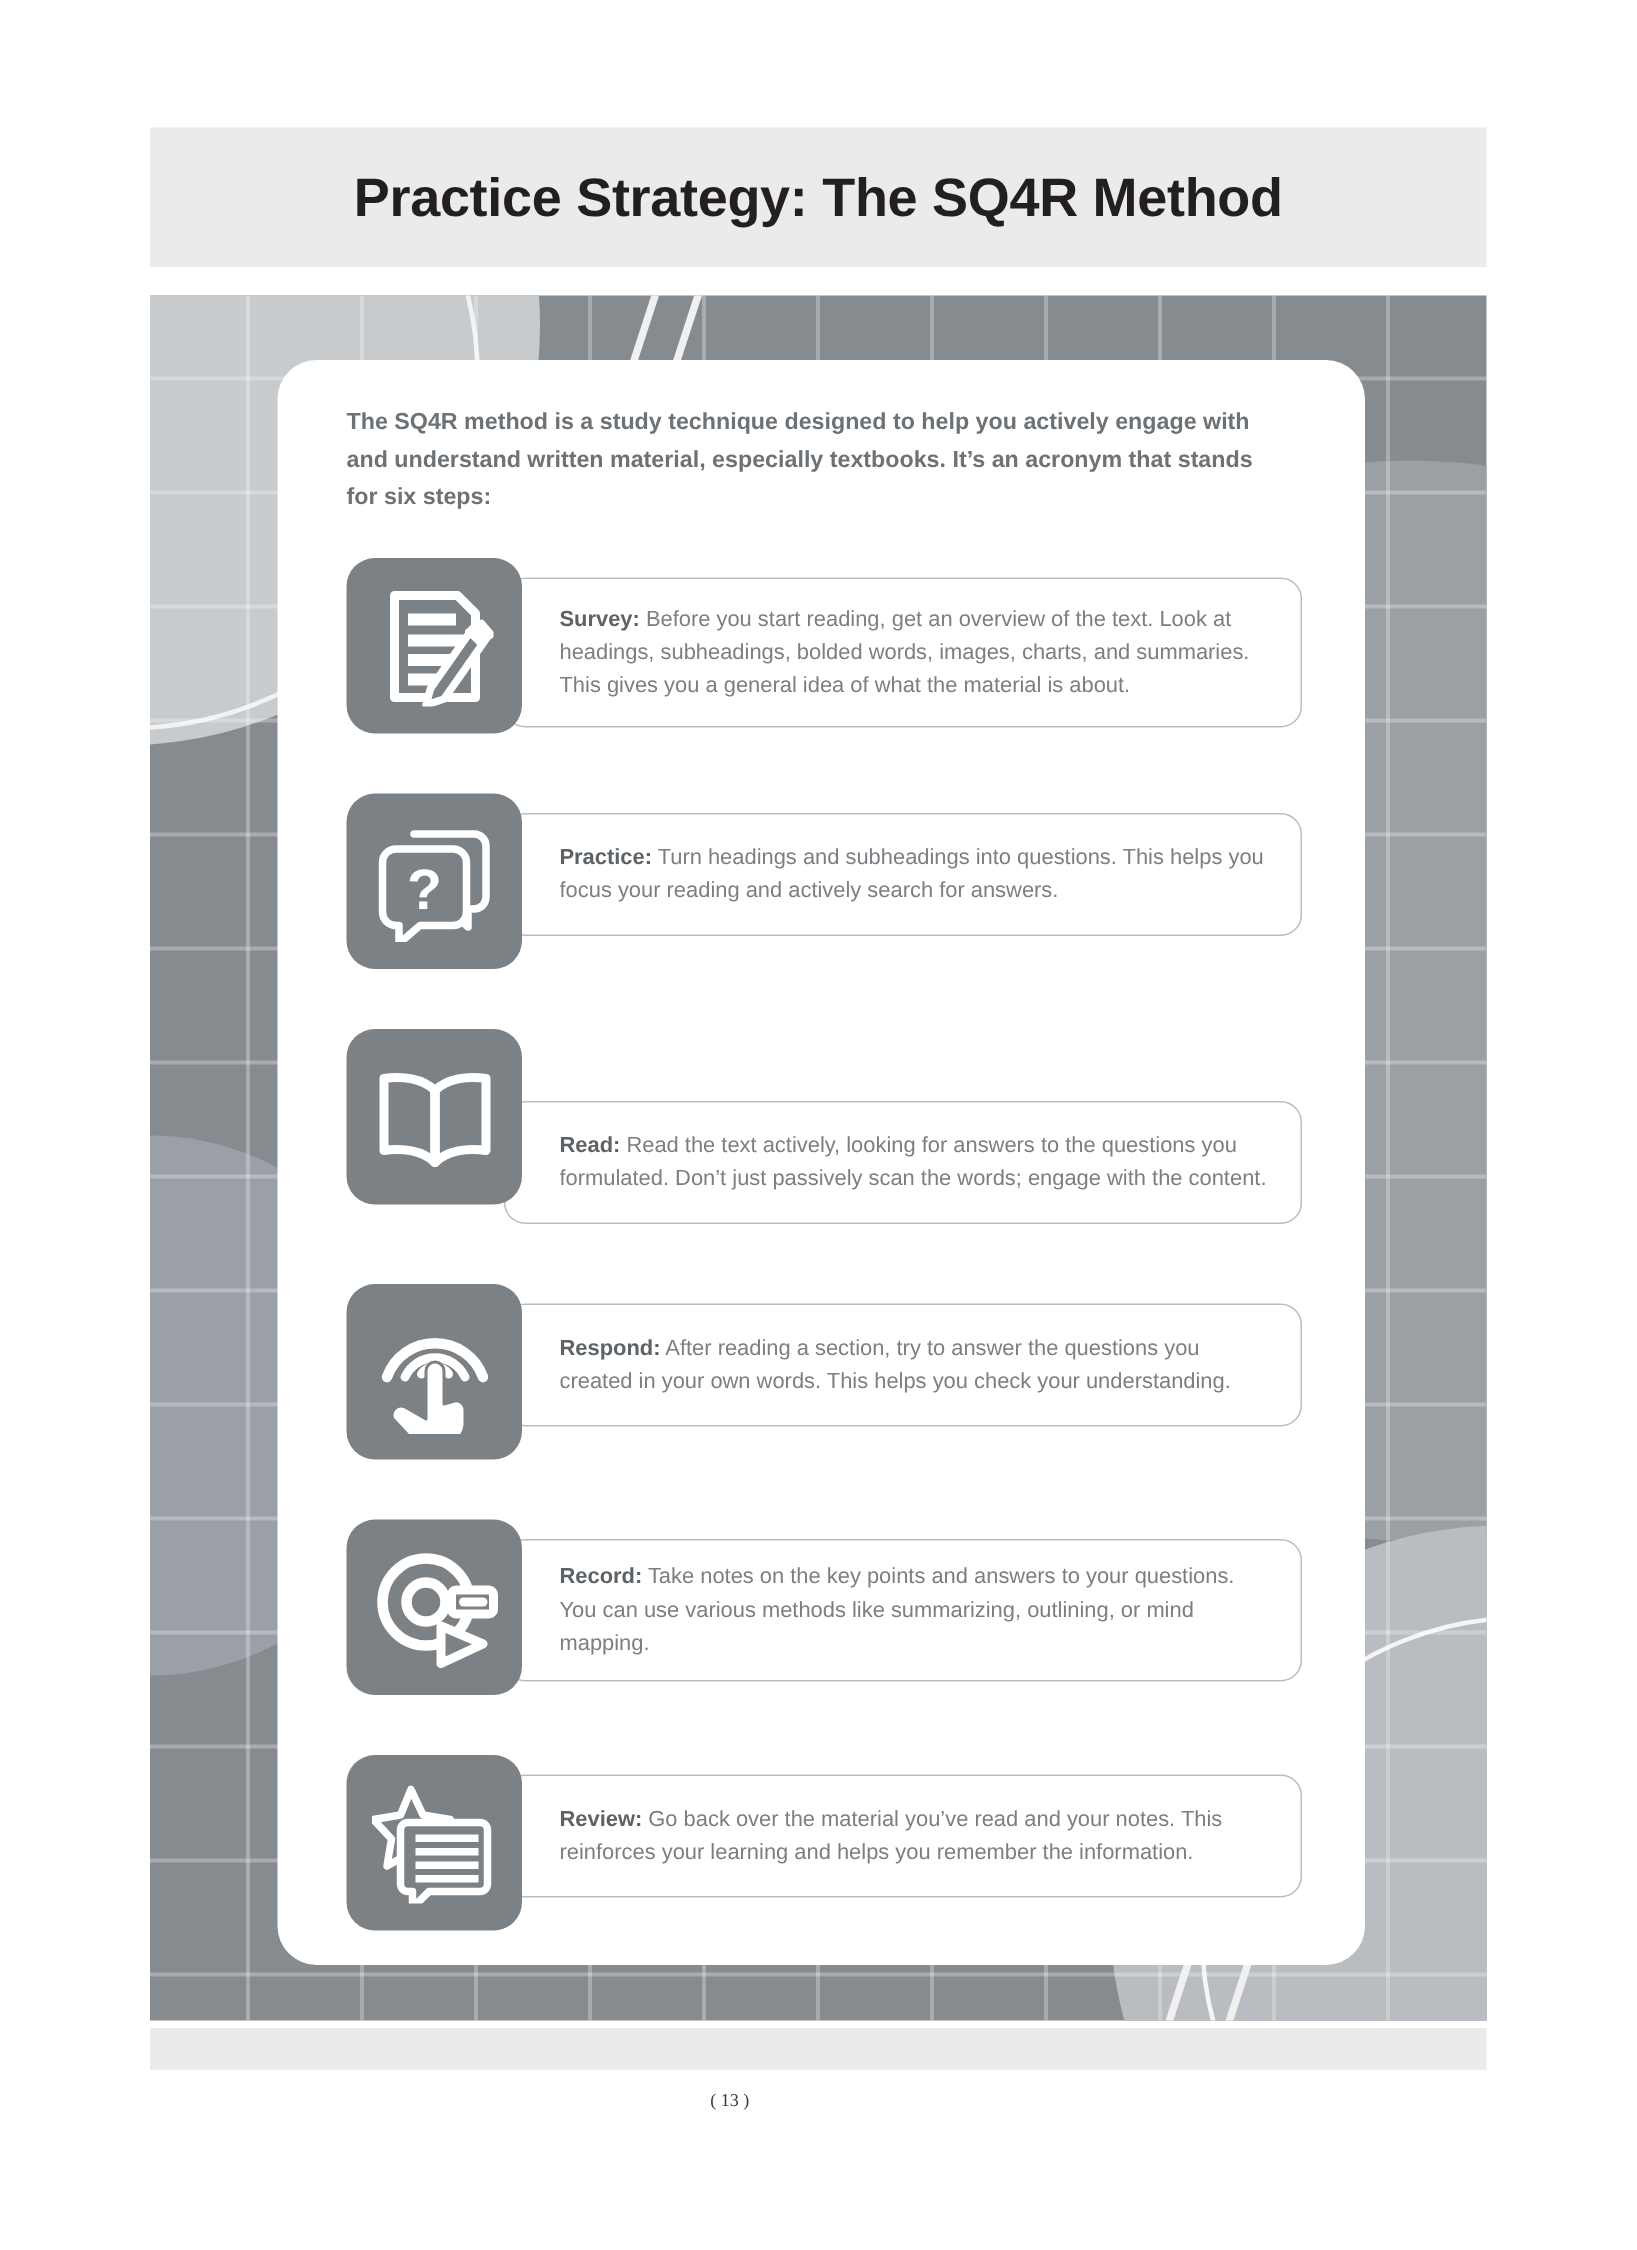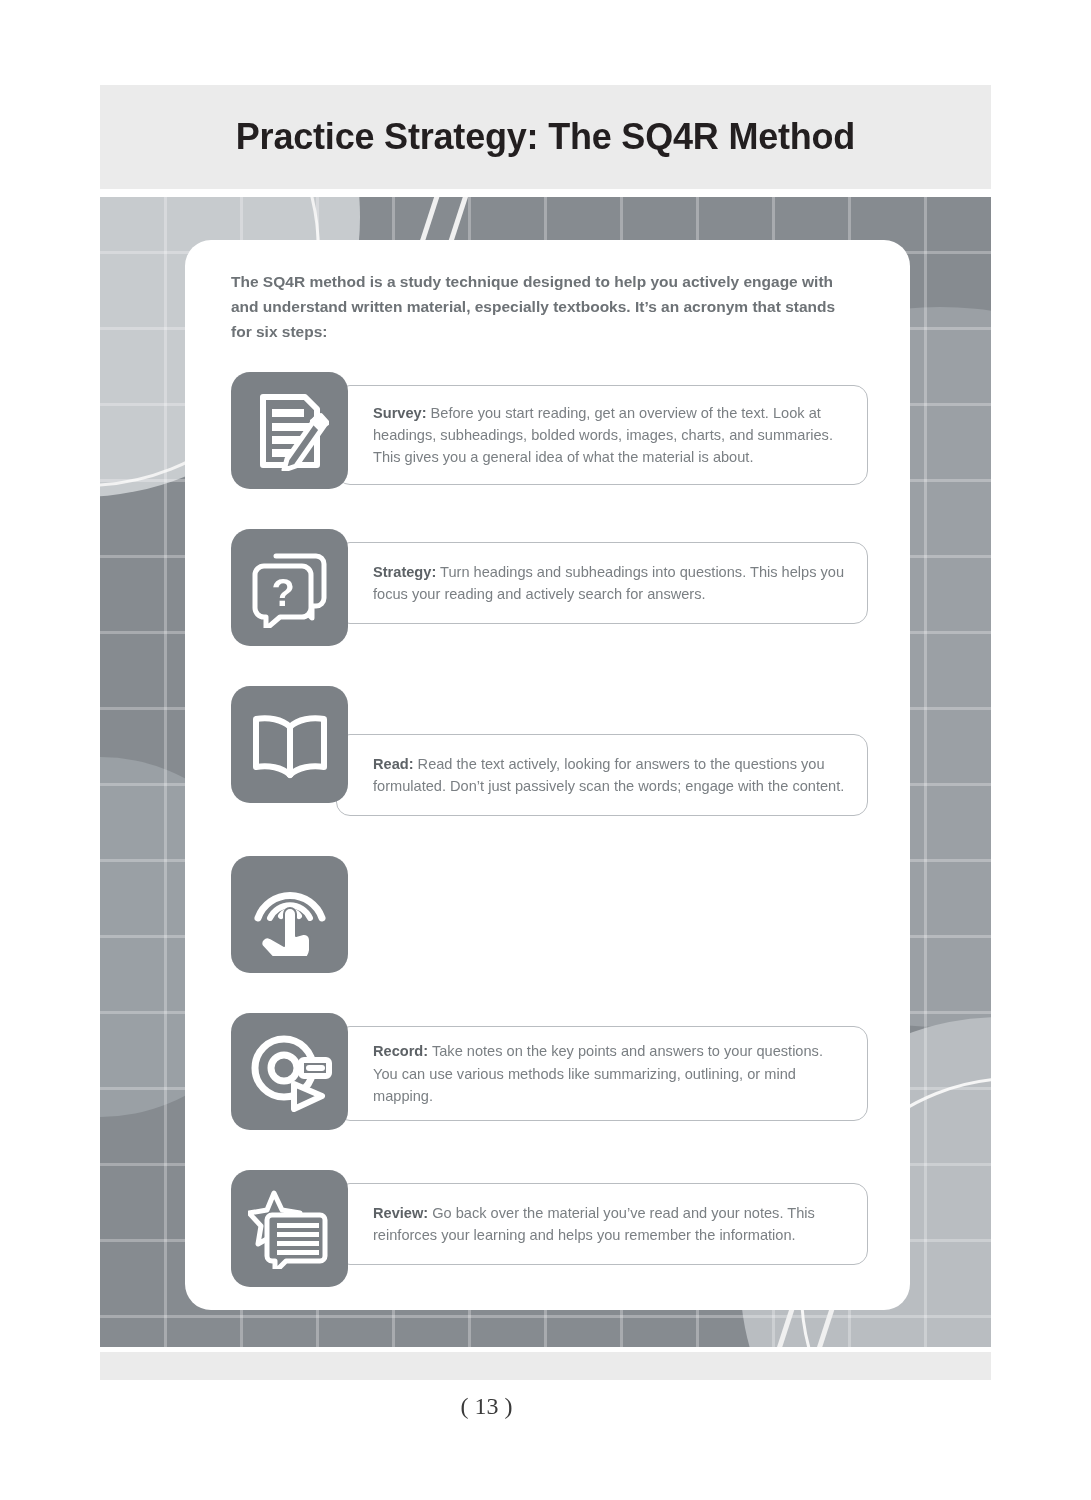--- a/index.html
+++ b/index.html
@@ -20,21 +20,21 @@
     height: 1500px;
     background: #ffffff;
   }
 
   
   .header-band {
     position: absolute;
     left: 100px;
     top: 85px;
     width: 891px;
-    height: 104px;
+    height: 93px;
     background: #ebebeb;
     display: flex;
     align-items: center;
     justify-content: center;
   }
   .page-title {
     font-size: 36px;
     font-weight: bold;
     color: #231f20;
     letter-spacing: -0.2px;
@@ -189,21 +189,21 @@
     height: 28px;
     background: #ebebeb;
   }
   .page-number {
     position: absolute;
     left: 0;
     top: 1393px;
     width: 973px;
     text-align: center;
     font-family: "Liberation Serif", serif;
-    font-size: 24px;
+    font-size: 12px;
     color: #3a3a3a;
   }
 </style>
 </head>
 <body>
 
 <div class="page">
 
   <div class="header-band">
     <div class="page-title">Practice Strategy: The SQ4R Method</div>
@@ -253,21 +253,21 @@
       <div class="step-row row-1">
         <div class="icon-tile">
           <svg width="80" height="80" viewBox="0 0 80 80" aria-hidden="true">
             <path d="M26 8 h40 a8 8 0 0 1 8 8 v34 a8 8 0 0 1 -8 8 h-4 l0 12 l-12 -12" fill="none" stroke="#ffffff" stroke-width="5" stroke-linejoin="round" stroke-linecap="round"></path>
             <path d="M14 18 h38 a9 9 0 0 1 9 9 v33 a9 9 0 0 1 -9 9 h-22 l-14 12 l0 -12 h-2 a9 9 0 0 1 -9 -9 v-33 a9 9 0 0 1 9 -9 z" fill="#7c8186" stroke="#ffffff" stroke-width="5" stroke-linejoin="round"></path>
             <text x="33" y="58" font-family="Liberation Sans, sans-serif" font-size="38" font-weight="bold" fill="#ffffff" text-anchor="middle">?</text>
           </svg>
         </div>
         <div class="step-bubble">
           <div class="step-text">
-            <b>Strategy:</b><span> Turn headings and subheadings into questions. This helps you focus your reading and actively search for answers.</span>
+            <b>Practice:</b><span> Turn headings and subheadings into questions. This helps you focus your reading and actively search for answers.</span>
           </div>
         </div>
       </div>
 
       <div class="step-row row-2">
         <div class="icon-tile">
           <svg width="84" height="72" viewBox="0 0 84 72" aria-hidden="true">
             <path d="M42 18 C34 10, 20 8, 8 10 L8 58 C20 56, 34 58, 42 66 Z" fill="none" stroke="#ffffff" stroke-width="6" stroke-linejoin="round"></path>
             <path d="M42 18 C50 10, 64 8, 76 10 L76 58 C64 56, 50 58, 42 66 Z" fill="none" stroke="#ffffff" stroke-width="6" stroke-linejoin="round"></path>
             <line x1="42" y1="18" x2="42" y2="66" stroke="#ffffff" stroke-width="6" stroke-linecap="round"></line>
@@ -281,20 +281,25 @@
       </div>
 
       <div class="step-row row-3">
         <div class="icon-tile">
           <svg width="80" height="82" viewBox="0 0 80 82" aria-hidden="true">
             <path d="M8 44 A34 34 0 0 1 72 44" fill="none" stroke="#ffffff" stroke-width="7" stroke-linecap="round"></path>
             <path d="M20 44 A22 22 0 0 1 60 44" fill="none" stroke="#ffffff" stroke-width="6" stroke-linecap="round"></path>
             <path d="M31 42 A11 11 0 0 1 49 42" fill="none" stroke="#ffffff" stroke-width="6" stroke-linecap="round"></path>
             <path d="M34 40 a6 6 0 0 1 12 0 v22 l7 -2 a6 6 0 0 1 7 6 v10 a16 16 0 0 1 -16 14 h-10 a12 12 0 0 1 -9 -4 L12 72 a6 6 0 0 1 8 -8 l14 8 z" fill="#ffffff" stroke="#7c8186" stroke-width="2" stroke-linejoin="round"></path>
           </svg>
+        </div>
+        <div class="step-bubble">
+          <div class="step-text">
+            <b>Respond:</b><span> After reading a section, try to answer the questions you created in your own words. This helps you check your understanding.</span>
+          </div>
         </div>
       </div>
 
       <div class="step-row row-4">
         <div class="icon-tile">
           <svg width="84" height="80" viewBox="0 0 84 80" aria-hidden="true">
             <circle cx="36" cy="36" r="29" fill="none" stroke="#ffffff" stroke-width="7"></circle>
             <circle cx="36" cy="36" r="13" fill="none" stroke="#ffffff" stroke-width="7"></circle>
             <path d="M56 28 h22 a3 3 0 0 1 3 3 v10 a3 3 0 0 1 -3 3 h-22 a3 3 0 0 1 -3 -3 v-10 a3 3 0 0 1 3 -3 z" fill="#7c8186" stroke="#ffffff" stroke-width="6" stroke-linejoin="round"></path>
             <line x1="61" y1="36" x2="74" y2="36" stroke="#ffffff" stroke-width="6" stroke-linecap="round"></line>

